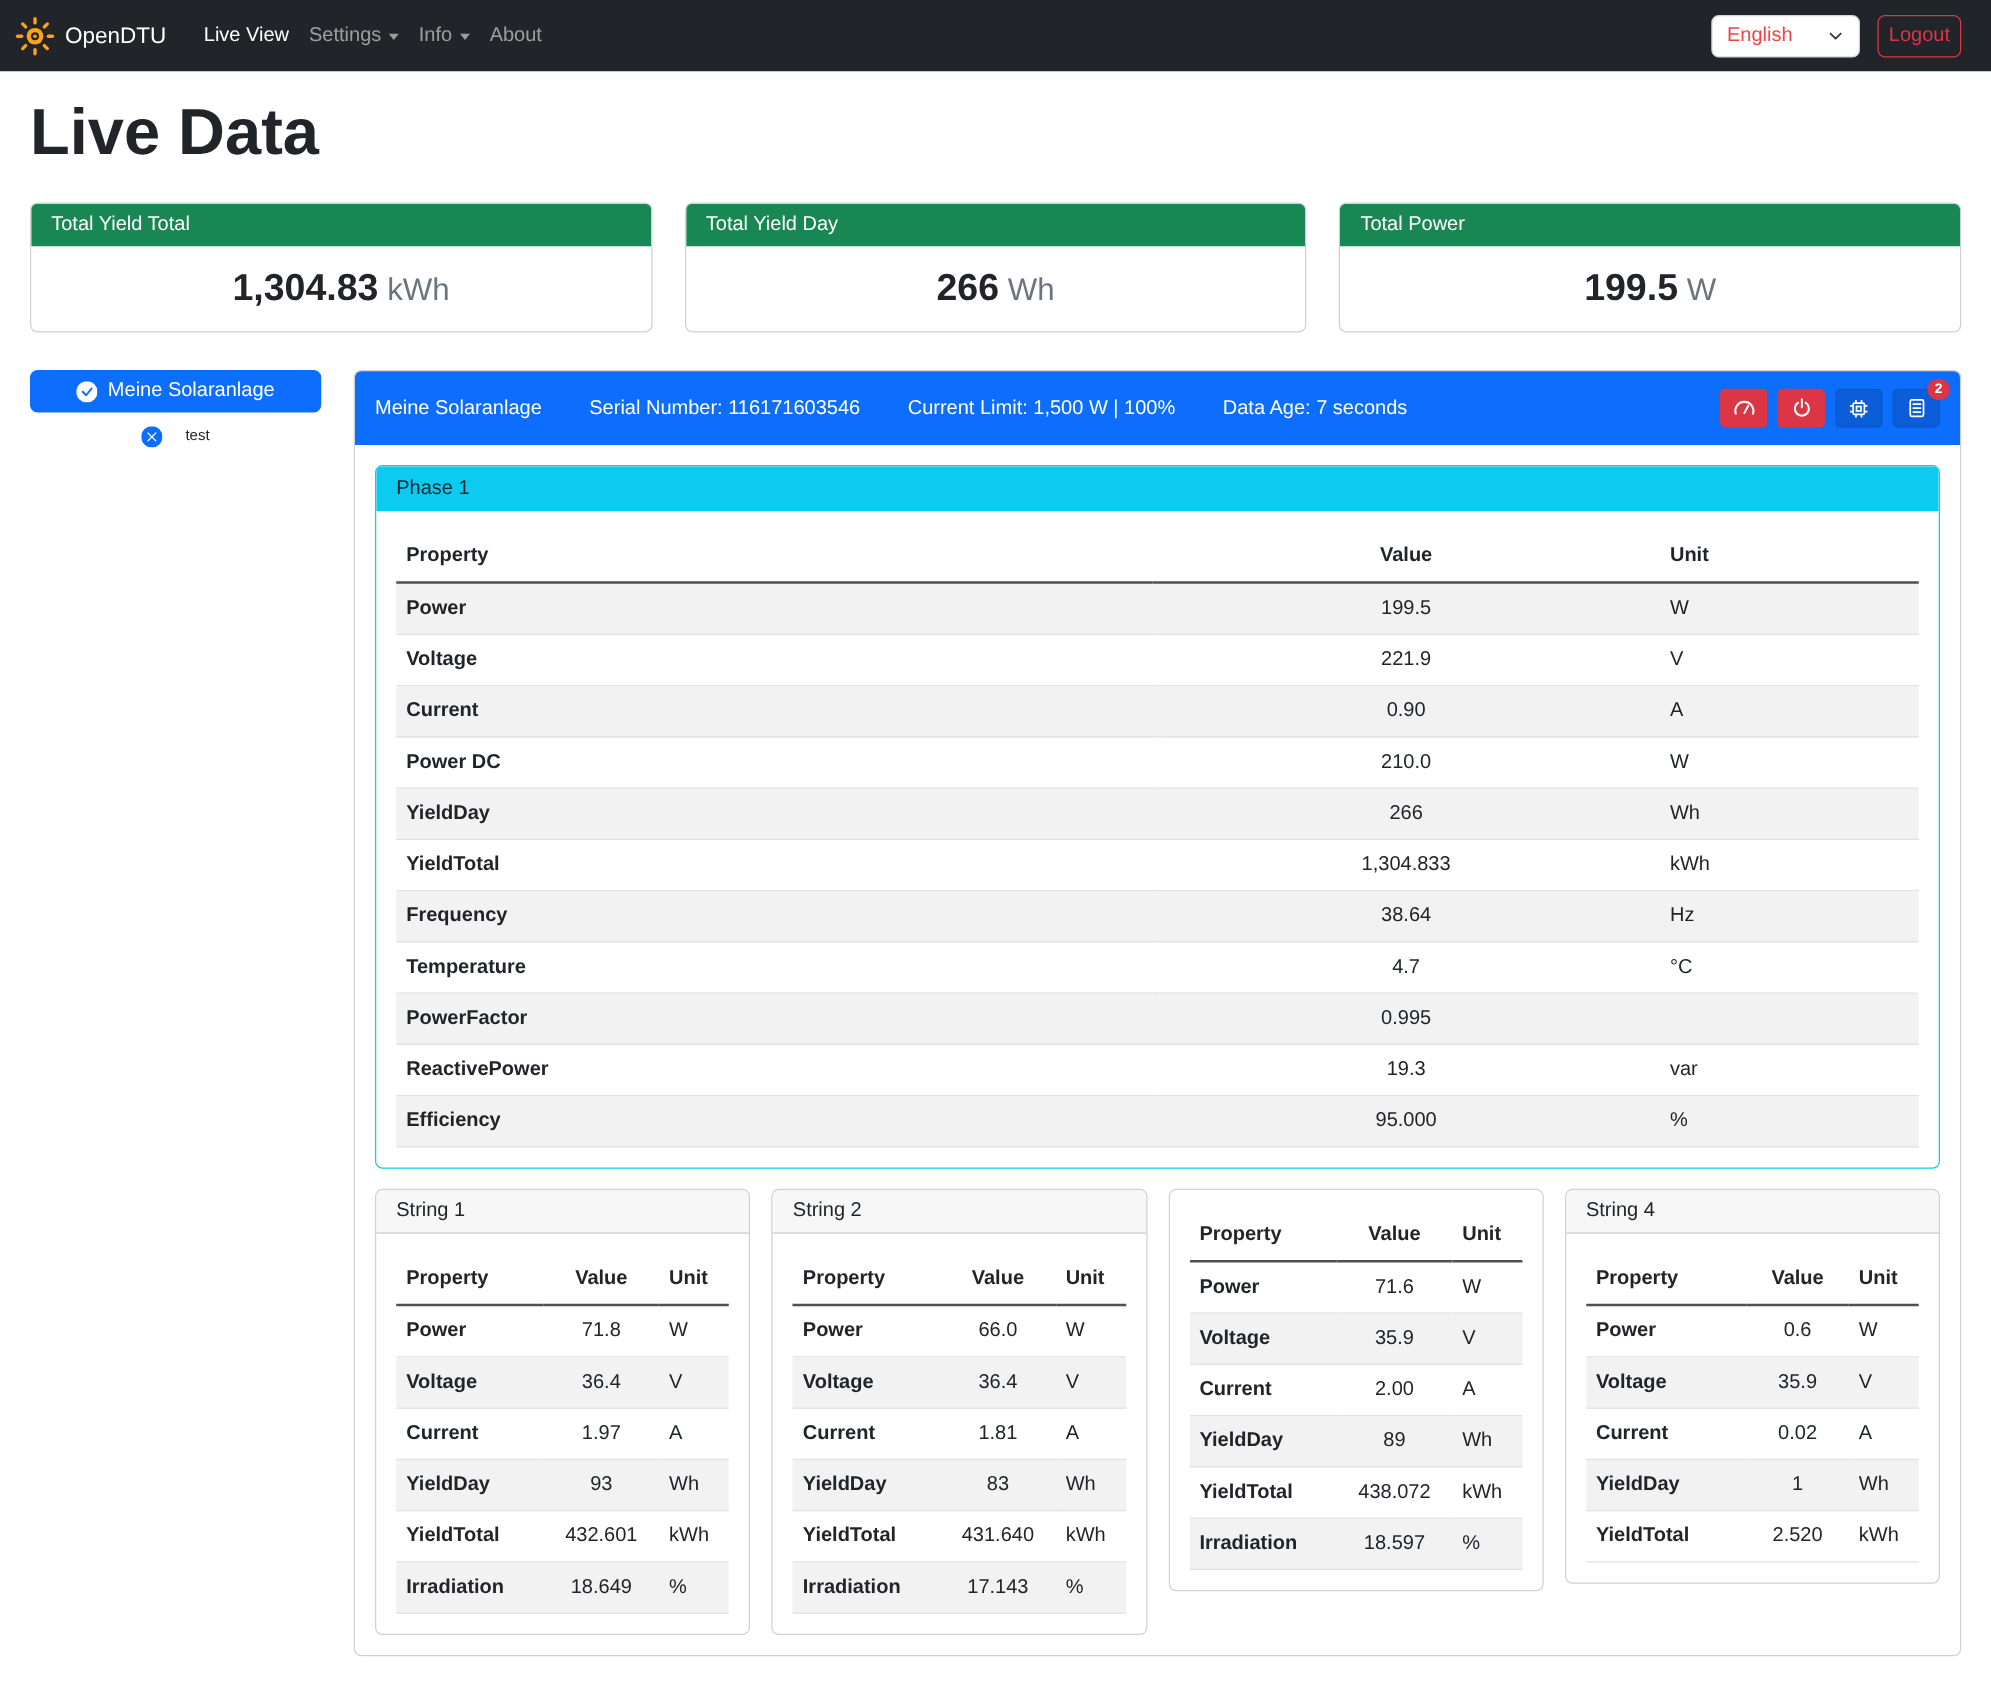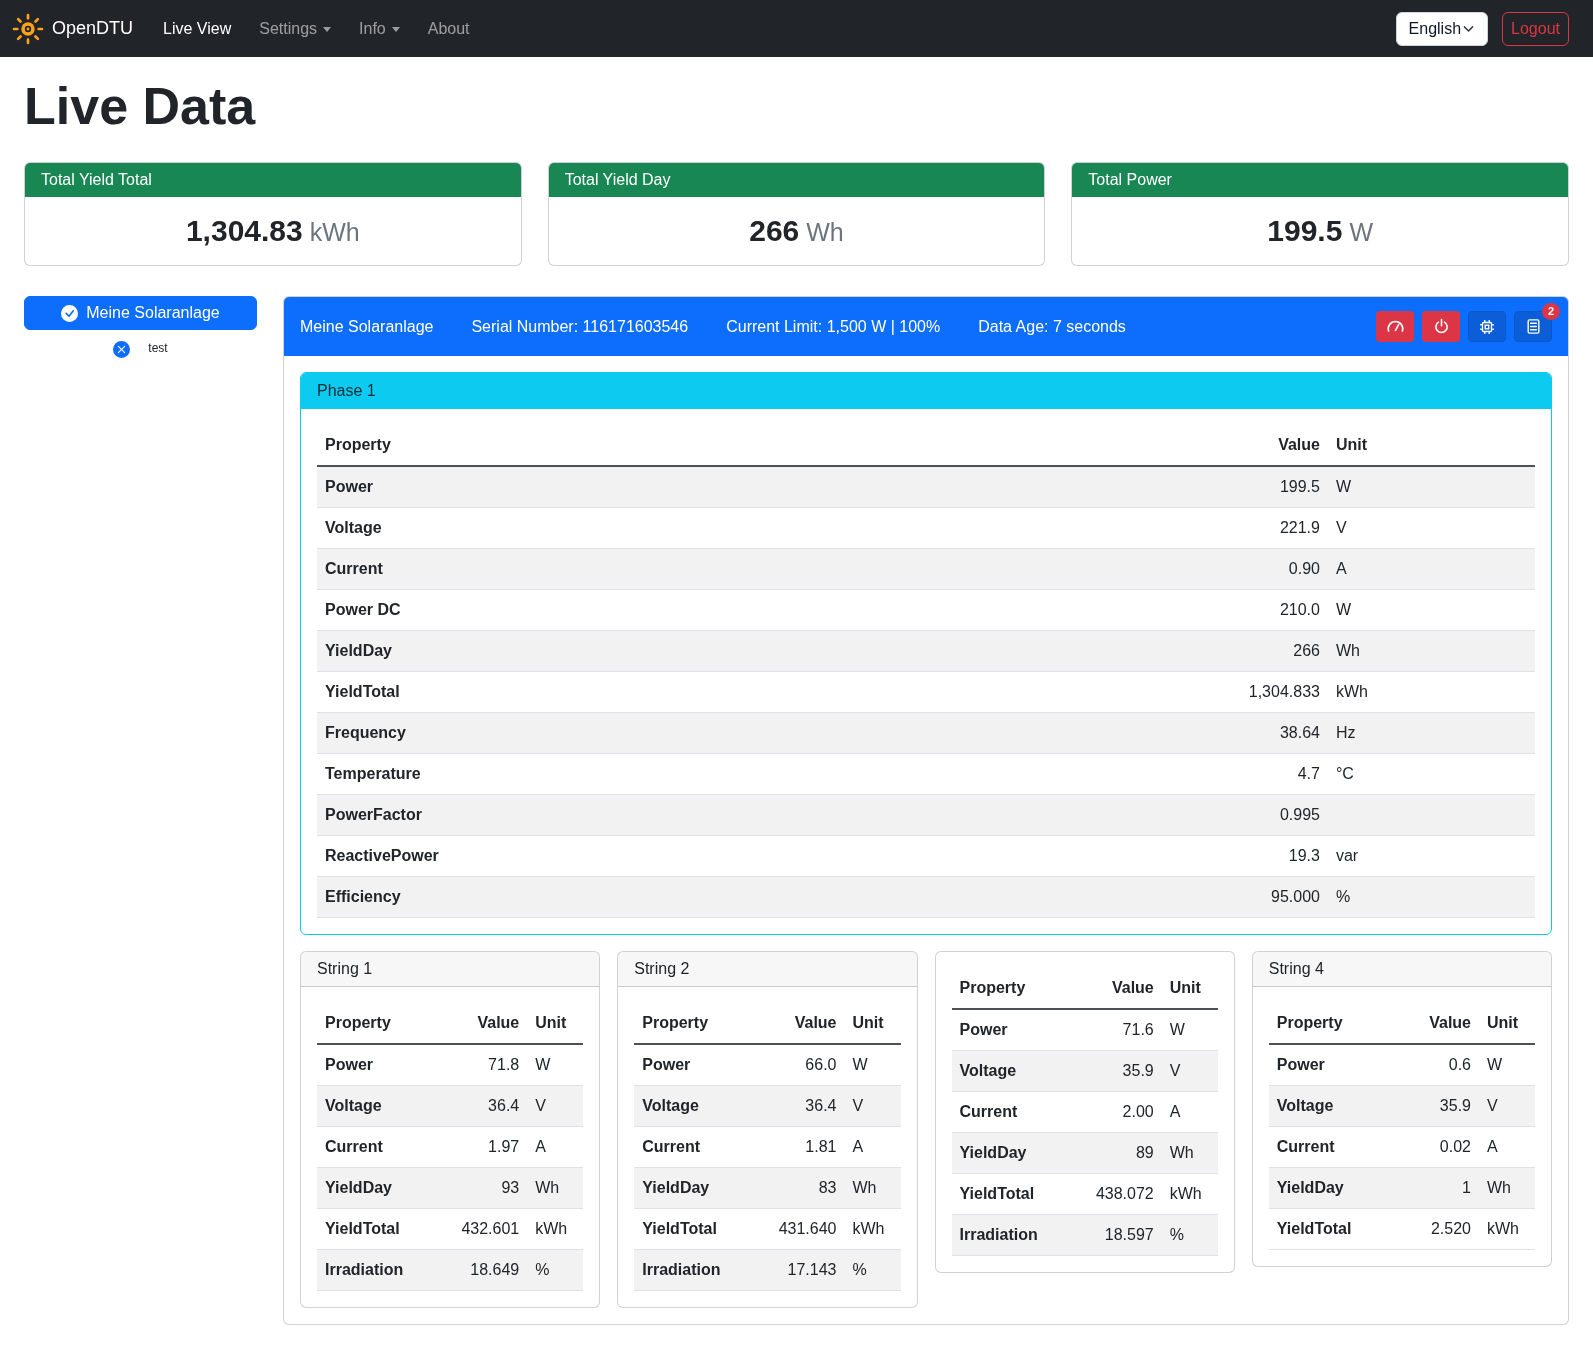--- a/index.html
+++ b/index.html
@@ -3,26 +3,26 @@
 <meta charset="utf-8">
 <style>
   *{box-sizing:border-box;margin:0;padding:0}
   html,body{background:#fff}
   body{font-family:"Liberation Sans","DejaVu Sans",sans-serif;color:#212529;font-size:16px}
   button{font-family:inherit;font-size:inherit;cursor:pointer}
 
   
   .navbar{background:#212529;display:flex;align-items:center;padding:9px 24px 9px 12px;min-height:57px}
   .brand{display:flex;align-items:center;gap:8px;color:#fff;font-size:18px;font-weight:500;margin-right:22px;cursor:pointer}
-  .nav-links{display:flex;align-items:center;gap:12px}
+  .nav-links{display:flex;align-items:center;gap:0}
   .nav-link{color:rgba(255,255,255,.55);padding:8px;display:flex;align-items:center;gap:6px;cursor:pointer}
   .nav-link.active{color:#fff}
   .caret{width:0;height:0;border-left:4.5px solid transparent;border-right:4.5px solid transparent;border-top:5px solid currentColor;display:inline-block;margin-top:2px}
   .nav-right{margin-left:auto;display:flex;align-items:center;gap:14px}
-  .lang-select{background:#fff;border:1px solid #ced4da;border-radius:6px;padding:7px 12px;display:flex;align-items:center;gap:1px;color:#0f172a;cursor:pointer}
+  .lang-select{background:#fff;border:1px solid #ced4da;border-radius:6px;padding:7px 12px;display:flex;align-items:center;gap:28px;color:#ef4444;cursor:pointer}
   .logout-btn{background:transparent;border:1px solid #dc3545;color:#dc3545;border-radius:6px;padding:7px 8px}
 
   
   .container{padding:0 24px}
   .page-title{font-size:52px;font-weight:600;margin:19px 0 26px}
 
   .summary-row{display:grid;grid-template-columns:repeat(3,1fr);gap:26px;margin-bottom:30px}
   .card{border:1px solid rgba(0,0,0,.18);border-radius:6px;background:#fff}
   .summary-card{overflow:hidden}
   .card-header{padding:8px 16px;border-bottom:1px solid rgba(0,0,0,.18)}
@@ -46,21 +46,21 @@
   .badge{position:absolute;top:-9px;right:-9px;background:#dc3545;color:#fff;font-size:11px;font-weight:700;border-radius:50rem;padding:3px 6px;line-height:1}
   .inverter-body{padding:16px}
 
   .phase-card{border:1px solid #0dcaf0;border-radius:6px;margin-bottom:16px;overflow:hidden}
   .phase-header{background:#0dcaf0;color:#042a33;padding:9px 16px}
   .phase-body{padding:16px}
 
   .data-table{width:100%;border-collapse:collapse}
   .data-table th,.data-table td{padding:8px;text-align:left;border-bottom:1px solid #dee2e6;line-height:1.5}
   .data-table thead th{border-bottom:2px solid #4d5154}
-  .data-table .val{text-align:right}
+  .data-table .val{text-align:center}
   .data-table th.prop,.data-table thead th{font-weight:700}
   .phase-table .unit{width:17%}
   .string-table .unit{width:56px}
   .phase-table tbody tr:nth-child(odd){background:rgba(0,0,0,.05)}
   .string-table tbody tr:nth-child(even){background:rgba(0,0,0,.05)}
 
   .strings-row{display:grid;grid-template-columns:repeat(4,1fr);gap:17px;align-items:start}
   .string-card{overflow:hidden}
   .string-card .card-header{background:rgba(0,0,0,.03);color:#212529}
   .string-body{padding:16px}

